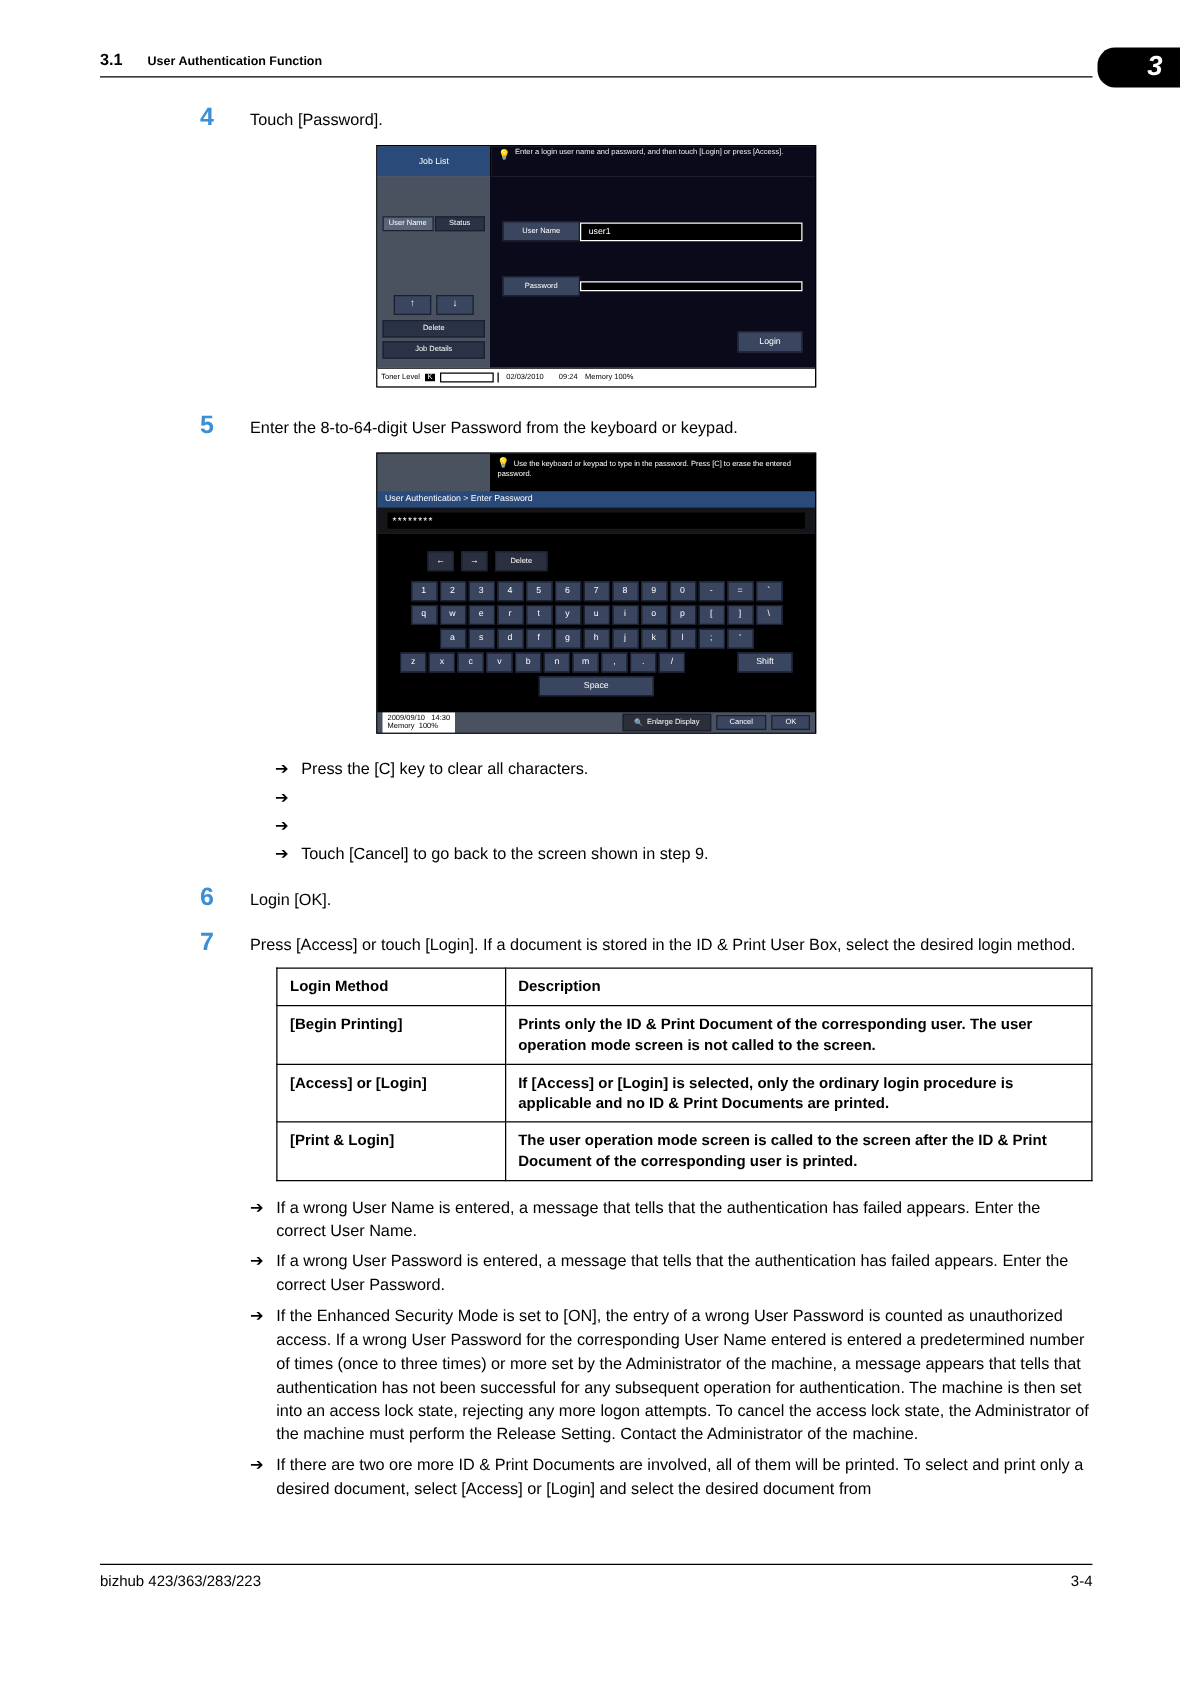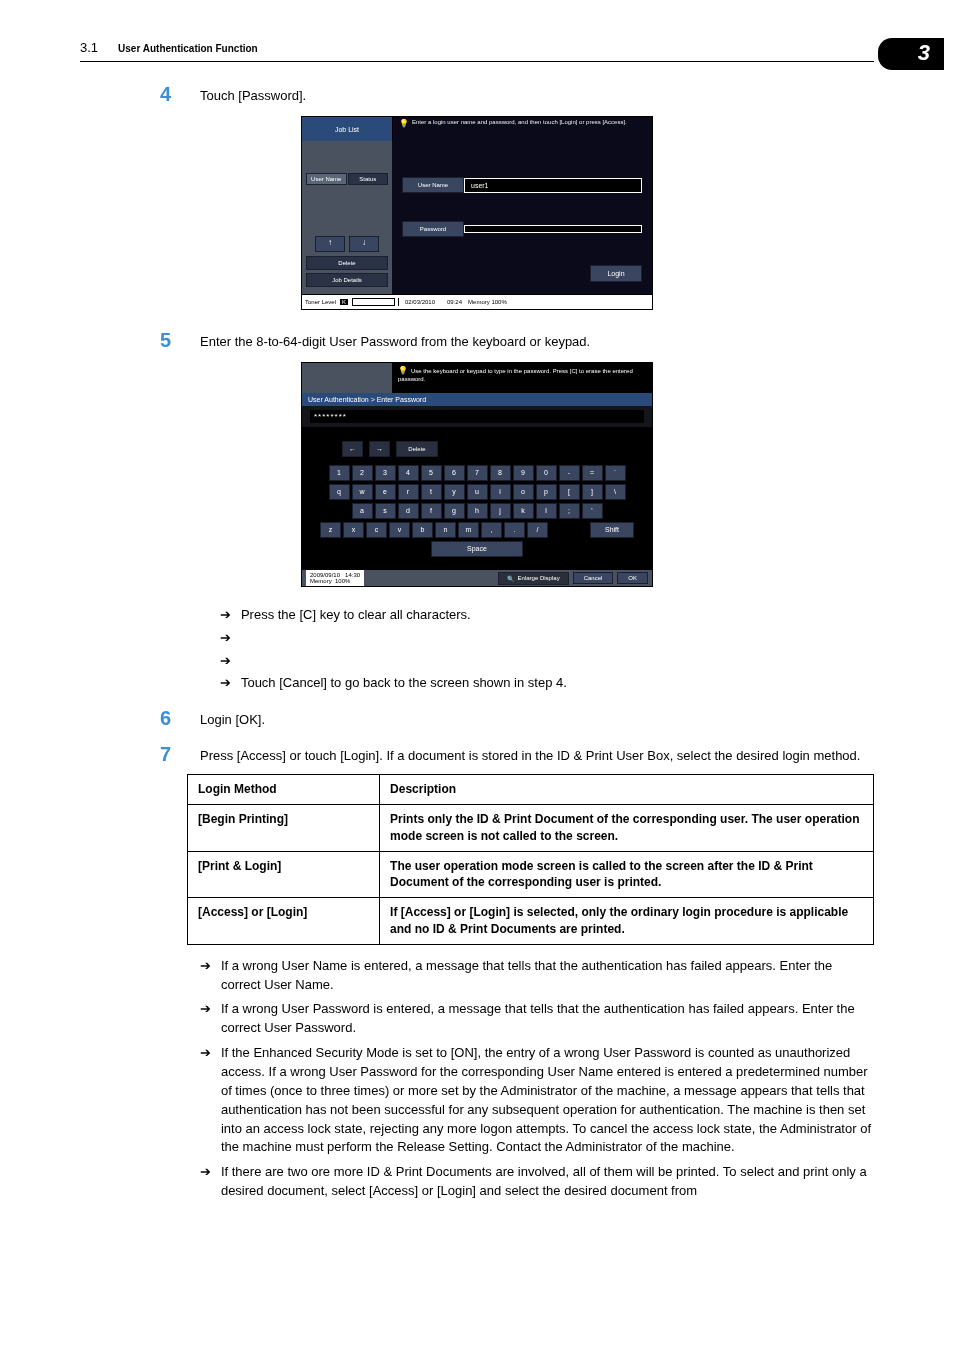--- a/index.html
+++ b/index.html
@@ -16,21 +16,21 @@
   }
   .header-line {
     border-bottom: 1px solid #000;
     padding-bottom: 6px;
     margin-bottom: 20px;
     display: flex;
     align-items: baseline;
     position: relative;
   }
   .header-sec {
-    font-weight: normal;
+    font-weight: bold;
     font-size: 13px;
     margin-right: 20px;
   }
   .header-title {
     font-weight: bold;
     font-size: 10px;
   }
   .chapter-badge {
     position: absolute;
     right: -70px;
@@ -345,21 +345,21 @@
     text-align: left;
     vertical-align: top;
     line-height: 1.4;
     font-weight: bold;
   }
   table.methods th {
     font-weight: bold;
     background: #fff;
   }
   .table-outer {
-    margin-left: 66px;
+    margin-left: 100px;
     padding-left: 41px;
   }
 
   .footer {
     display: flex;
     justify-content: space-between;
     border-top: 1px solid #000;
     padding-top: 6px;
     margin-top: 50px;
     font-size: 12px;
@@ -544,21 +544,21 @@
         <span>Press the [C] key to clear all characters.</span>
       </div>
       <div class="bullet">
         <span class="arrow">➔</span>
       </div>
       <div class="bullet">
         <span class="arrow">➔</span>
       </div>
       <div class="bullet">
         <span class="arrow">➔</span>
-        <span>Touch [Cancel] to go back to the screen shown in step 4.</span>
+        <span>Touch [Cancel] to go back to the screen shown in step 9.</span>
       </div>
     </div>
 
   <div class="step">
     <div class="step-num">6</div>
     <div class="step-text">Login [OK].</div>
   </div>
 
   <div class="step">
     <div class="step-num">7</div>
@@ -572,27 +572,27 @@
           <th style="width:28%">Login Method</th>
           <th>Description</th>
         </tr>
       </thead>
       <tbody>
           <tr>
             <td>[Begin Printing]</td>
             <td>Prints only the ID &amp; Print Document of the corresponding user. The user operation mode screen is not called to the screen.</td>
           </tr>
           <tr>
+            <td>[Access] or [Login]</td>
+            <td>If [Access] or [Login] is selected, only the ordinary login procedure is applicable and no ID &amp; Print Documents are printed.</td>
+          </tr>
+          <tr>
             <td>[Print &amp; Login]</td>
             <td>The user operation mode screen is called to the screen after the ID &amp; Print Document of the corresponding user is printed.</td>
           </tr>
-          <tr>
-            <td>[Access] or [Login]</td>
-            <td>If [Access] or [Login] is selected, only the ordinary login procedure is applicable and no ID &amp; Print Documents are printed.</td>
-          </tr>
         </tbody>
     </table>
   </div>
 
   <div class="bullet-list wide">
       <div class="bullet">
         <span class="arrow">➔</span>
         <span>If a wrong User Name is entered, a message that tells that the authentication has failed appears. Enter the correct User Name.</span>
       </div>
       <div class="bullet">
@@ -602,14 +602,18 @@
       <div class="bullet">
         <span class="arrow">➔</span>
         <span>If the Enhanced Security Mode is set to [ON], the entry of a wrong User Password is counted as unauthorized access. If a wrong User Password for the corresponding User Name entered is entered a predetermined number of times (once to three times) or more set by the Administrator of the machine, a message appears that tells that authentication has not been successful for any subsequent operation for authentication. The machine is then set into an access lock state, rejecting any more logon attempts. To cancel the access lock state, the Administrator of the machine must perform the Release Setting. Contact the Administrator of the machine.</span>
       </div>
       <div class="bullet">
         <span class="arrow">➔</span>
         <span>If there are two ore more ID &amp; Print Documents are involved, all of them will be printed. To select and print only a desired document, select [Access] or [Login] and select the desired document from</span>
       </div>
     </div>
 
+  <div class="footer">
+    <span>bizhub 423/363/283/223</span>
+    <span>3-4</span>
+  </div>
 
 </div>
 
 </body></html>

